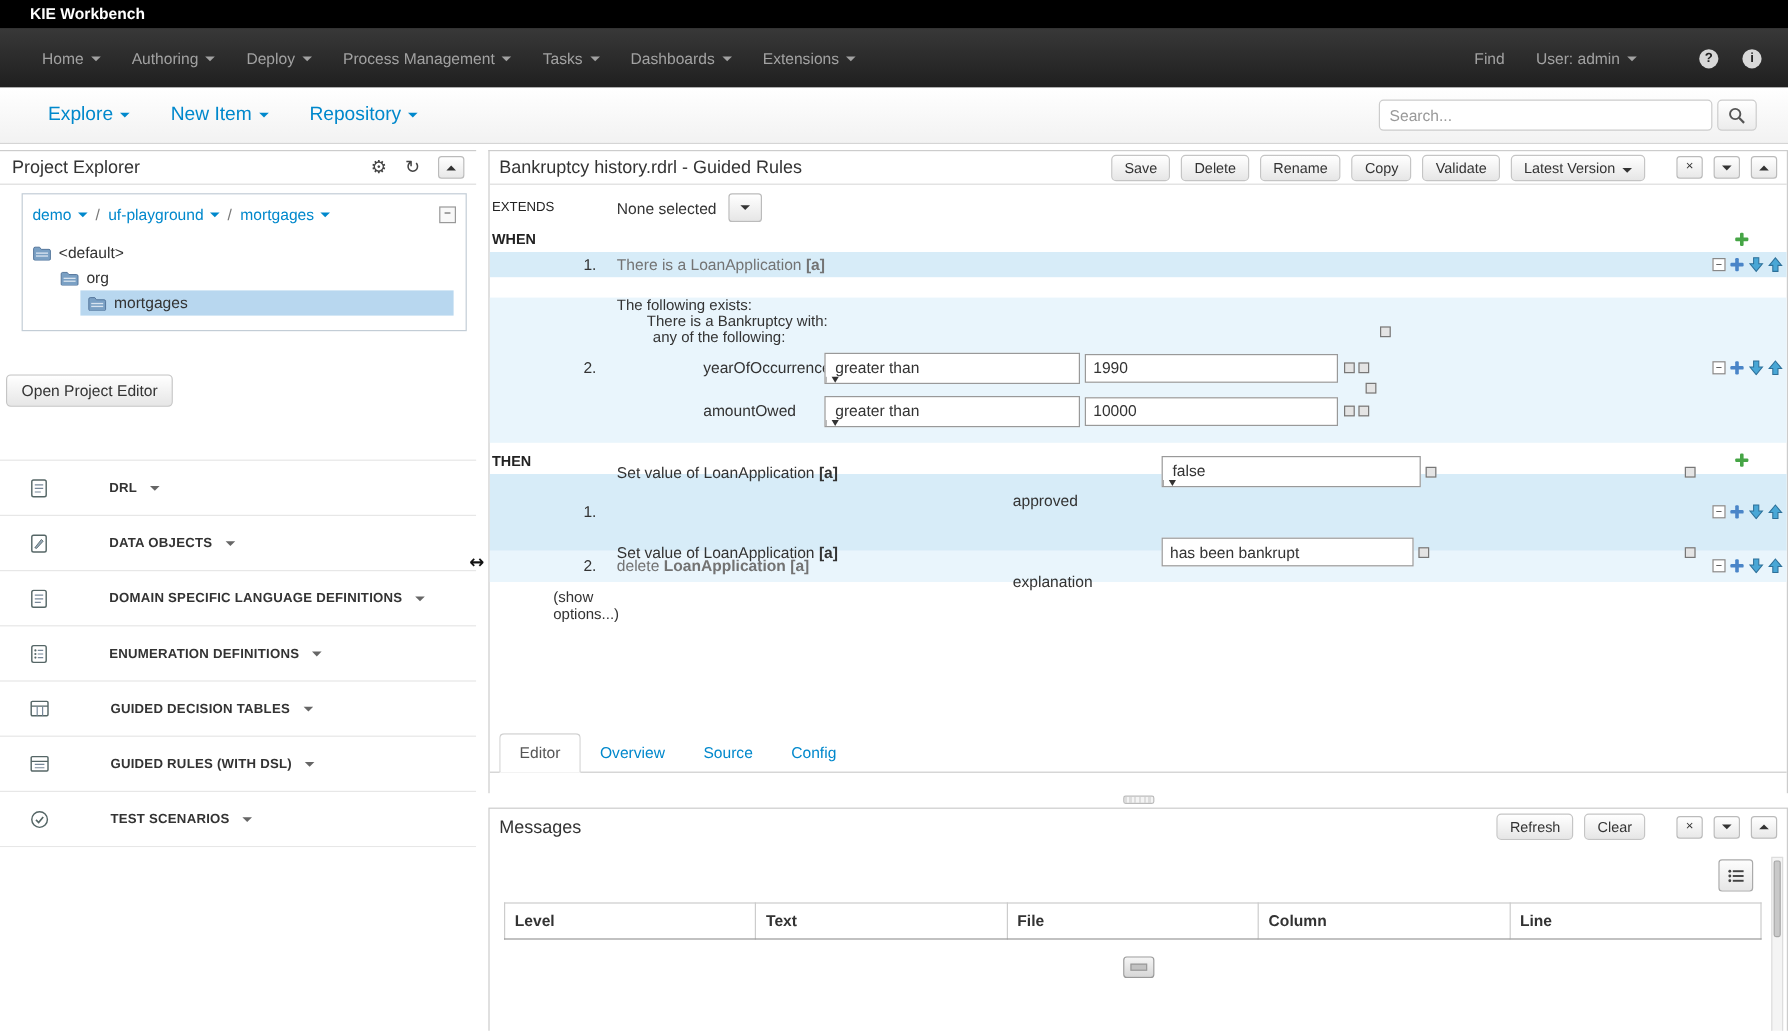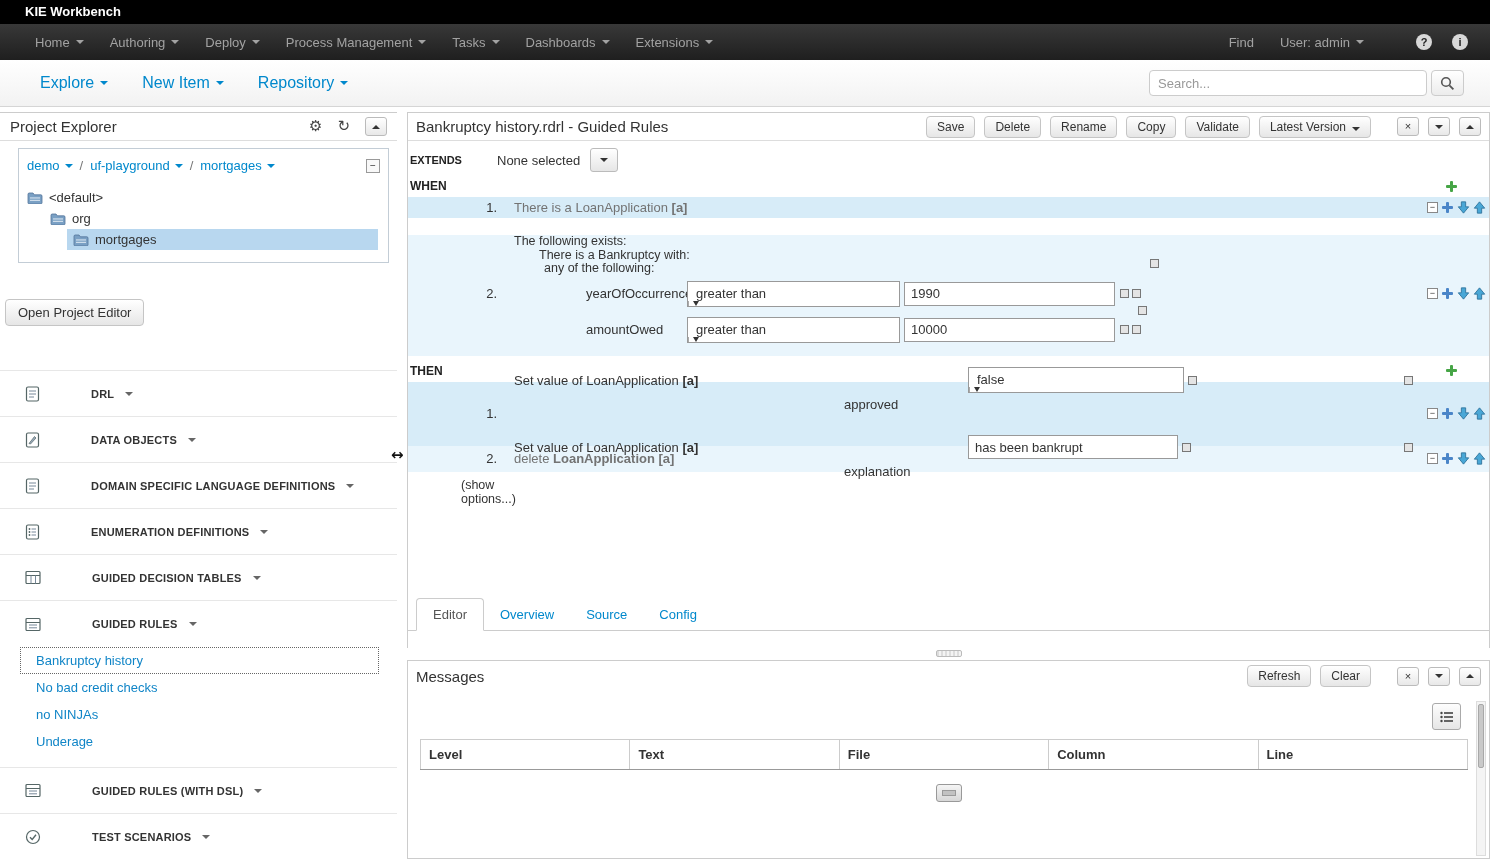--- a/index.html
+++ b/index.html
@@ -4,21 +4,21 @@
 <style>
   * { box-sizing: border-box; margin: 0; padding: 0; }
   html,body { width:1490px; height:859px; overflow:hidden; }
   body { font-family:"Liberation Sans","DejaVu Sans",sans-serif; background:#fff; color:#333; }
   .app { position:relative; width:1490px; height:859px; background:#fff; }
 
   
   .titlebar { height:24px; background:#000; color:#fff; font-size:13px; font-weight:bold; line-height:24px; padding-left:25px; }
 
   
-  .navbar { height:36px; background:linear-gradient(#383838,#1f1f1f); display:flex; align-items:center; padding:0 22px; font-size:13px; color:#a2a2a2; }
+  .navbar { height:49px; background:linear-gradient(#383838,#1f1f1f); display:flex; align-items:center; padding:0 22px; font-size:13px; color:#a2a2a2; }
   .nav-item { height:36px; display:flex; align-items:center; gap:6px; padding:0 13px; cursor:pointer; }
   .caret { display:inline-block; width:0; height:0; border-left:4px solid transparent; border-right:4px solid transparent; border-top:4px solid currentColor; }
   .caret-up { display:inline-block; width:0; height:0; border-left:4px solid transparent; border-right:4px solid transparent; border-bottom:4px solid currentColor; }
   .nav-right { margin-left:auto; display:flex; align-items:center; gap:20px; }
   .nav-text { cursor:pointer; }
   .circle-icon { width:16px; height:16px; border-radius:50%; background:#d8d8d8; color:#222; font-size:11px; font-weight:bold; display:flex; align-items:center; justify-content:center; cursor:pointer; }
 
   
   .toolbar { height:47px; background:linear-gradient(#ffffff,#f2f2f2); border-bottom:1px solid #d5d5d5; display:flex; align-items:center; padding:0 26px 0 40px; }
   .tb-link { color:#0088cc; font-size:16px; display:flex; align-items:center; gap:6px; margin-right:34px; cursor:pointer; }
@@ -74,21 +74,21 @@
   .editor-title { font-size:15px; color:#333; white-space:nowrap; }
   .header-actions { margin-left:auto; display:flex; align-items:center; gap:9px; }
   .header-actions .gap { width:8px; }
   .btn .b-caret { margin-left:6px; }
 
   .editor-body { flex:1; display:flex; flex-direction:column; overflow:hidden; position:relative; }
 
   
   .rule-editor { font-size:13px; }
   .extends-row { display:flex; align-items:center; height:26px; margin:6px 0 2px 0; padding-left:2px; }
-  .extends-label { font-size:11px; font-weight:bold; color:#222; width:87px; }
+  .extends-label { font-size:11px; font-weight:normal; color:#222; width:104px; }
   .extends-value { color:#333; margin-right:10px; }
   .mini-drop { width:28px; height:24px; border:1px solid #bbb; border-radius:3px; background:linear-gradient(#fff,#e6e6e6); display:inline-flex; align-items:center; justify-content:center; cursor:pointer; color:#333; }
 
   .section-row { display:flex; align-items:center; height:22px; padding:0 31px 0 2px; }
   .section-row.then { margin-top:4px; }
   .section-label { font-size:12px; font-weight:bold; color:#222; }
   .section-add { margin-left:auto; cursor:pointer; line-height:0; }
 
   .rrow { display:flex; align-items:center; }
   .bg-dark { background:#d7ecf8; }
@@ -337,38 +337,20 @@
         </div>
         <div class="acc-item">
           <svg width="16" height="15" viewBox="0 0 16 15">
               <rect x="1" y="1.5" width="14" height="12" rx="1" fill="#fff" stroke="#566" stroke-width="1.2"></rect>
               <line x1="1" y1="5.5" x2="15" y2="5.5" stroke="#566" stroke-width="1"></line>
               <line x1="6" y1="5.5" x2="6" y2="13.5" stroke="#789" stroke-width="1"></line>
               <line x1="10.5" y1="5.5" x2="10.5" y2="13.5" stroke="#789" stroke-width="1"></line>
             </svg>
           <span class="acc-label">GUIDED DECISION TABLES</span>
           <span class="caret acc-caret"></span>
-        </div>
-        <div class="acc-group">
-          <div class="acc-item no-border">
-            <svg width="16" height="15" viewBox="0 0 16 15">
-                <rect x="1" y="1.5" width="14" height="12" rx="1" fill="#fff" stroke="#566" stroke-width="1.2"></rect>
-                <line x1="1" y1="5.5" x2="15" y2="5.5" stroke="#566" stroke-width="1"></line>
-                <line x1="4" y1="8" x2="12" y2="8" stroke="#789" stroke-width="1"></line>
-                <line x1="4" y1="10.8" x2="12" y2="10.8" stroke="#789" stroke-width="1"></line>
-              </svg>
-            <span class="acc-label">GUIDED RULES</span>
-            <span class="caret acc-caret"></span>
-          </div>
-          <div class="acc-sublist">
-            <div class="sub-item selected">Bankruptcy history</div>
-            <div class="sub-item">No bad credit checks</div>
-            <div class="sub-item">no NINJAs</div>
-            <div class="sub-item">Underage</div>
-          </div>
         </div>
         <div class="acc-item">
           <svg width="16" height="15" viewBox="0 0 16 15">
               <rect x="1" y="1.5" width="14" height="12" rx="1" fill="#fff" stroke="#566" stroke-width="1.2"></rect>
               <line x1="1" y1="5.5" x2="15" y2="5.5" stroke="#566" stroke-width="1"></line>
               <line x1="4" y1="8" x2="12" y2="8" stroke="#789" stroke-width="1"></line>
               <line x1="4" y1="10.8" x2="12" y2="10.8" stroke="#789" stroke-width="1"></line>
             </svg>
           <span class="acc-label">GUIDED RULES (WITH DSL)</span>
           <span class="caret acc-caret"></span>

